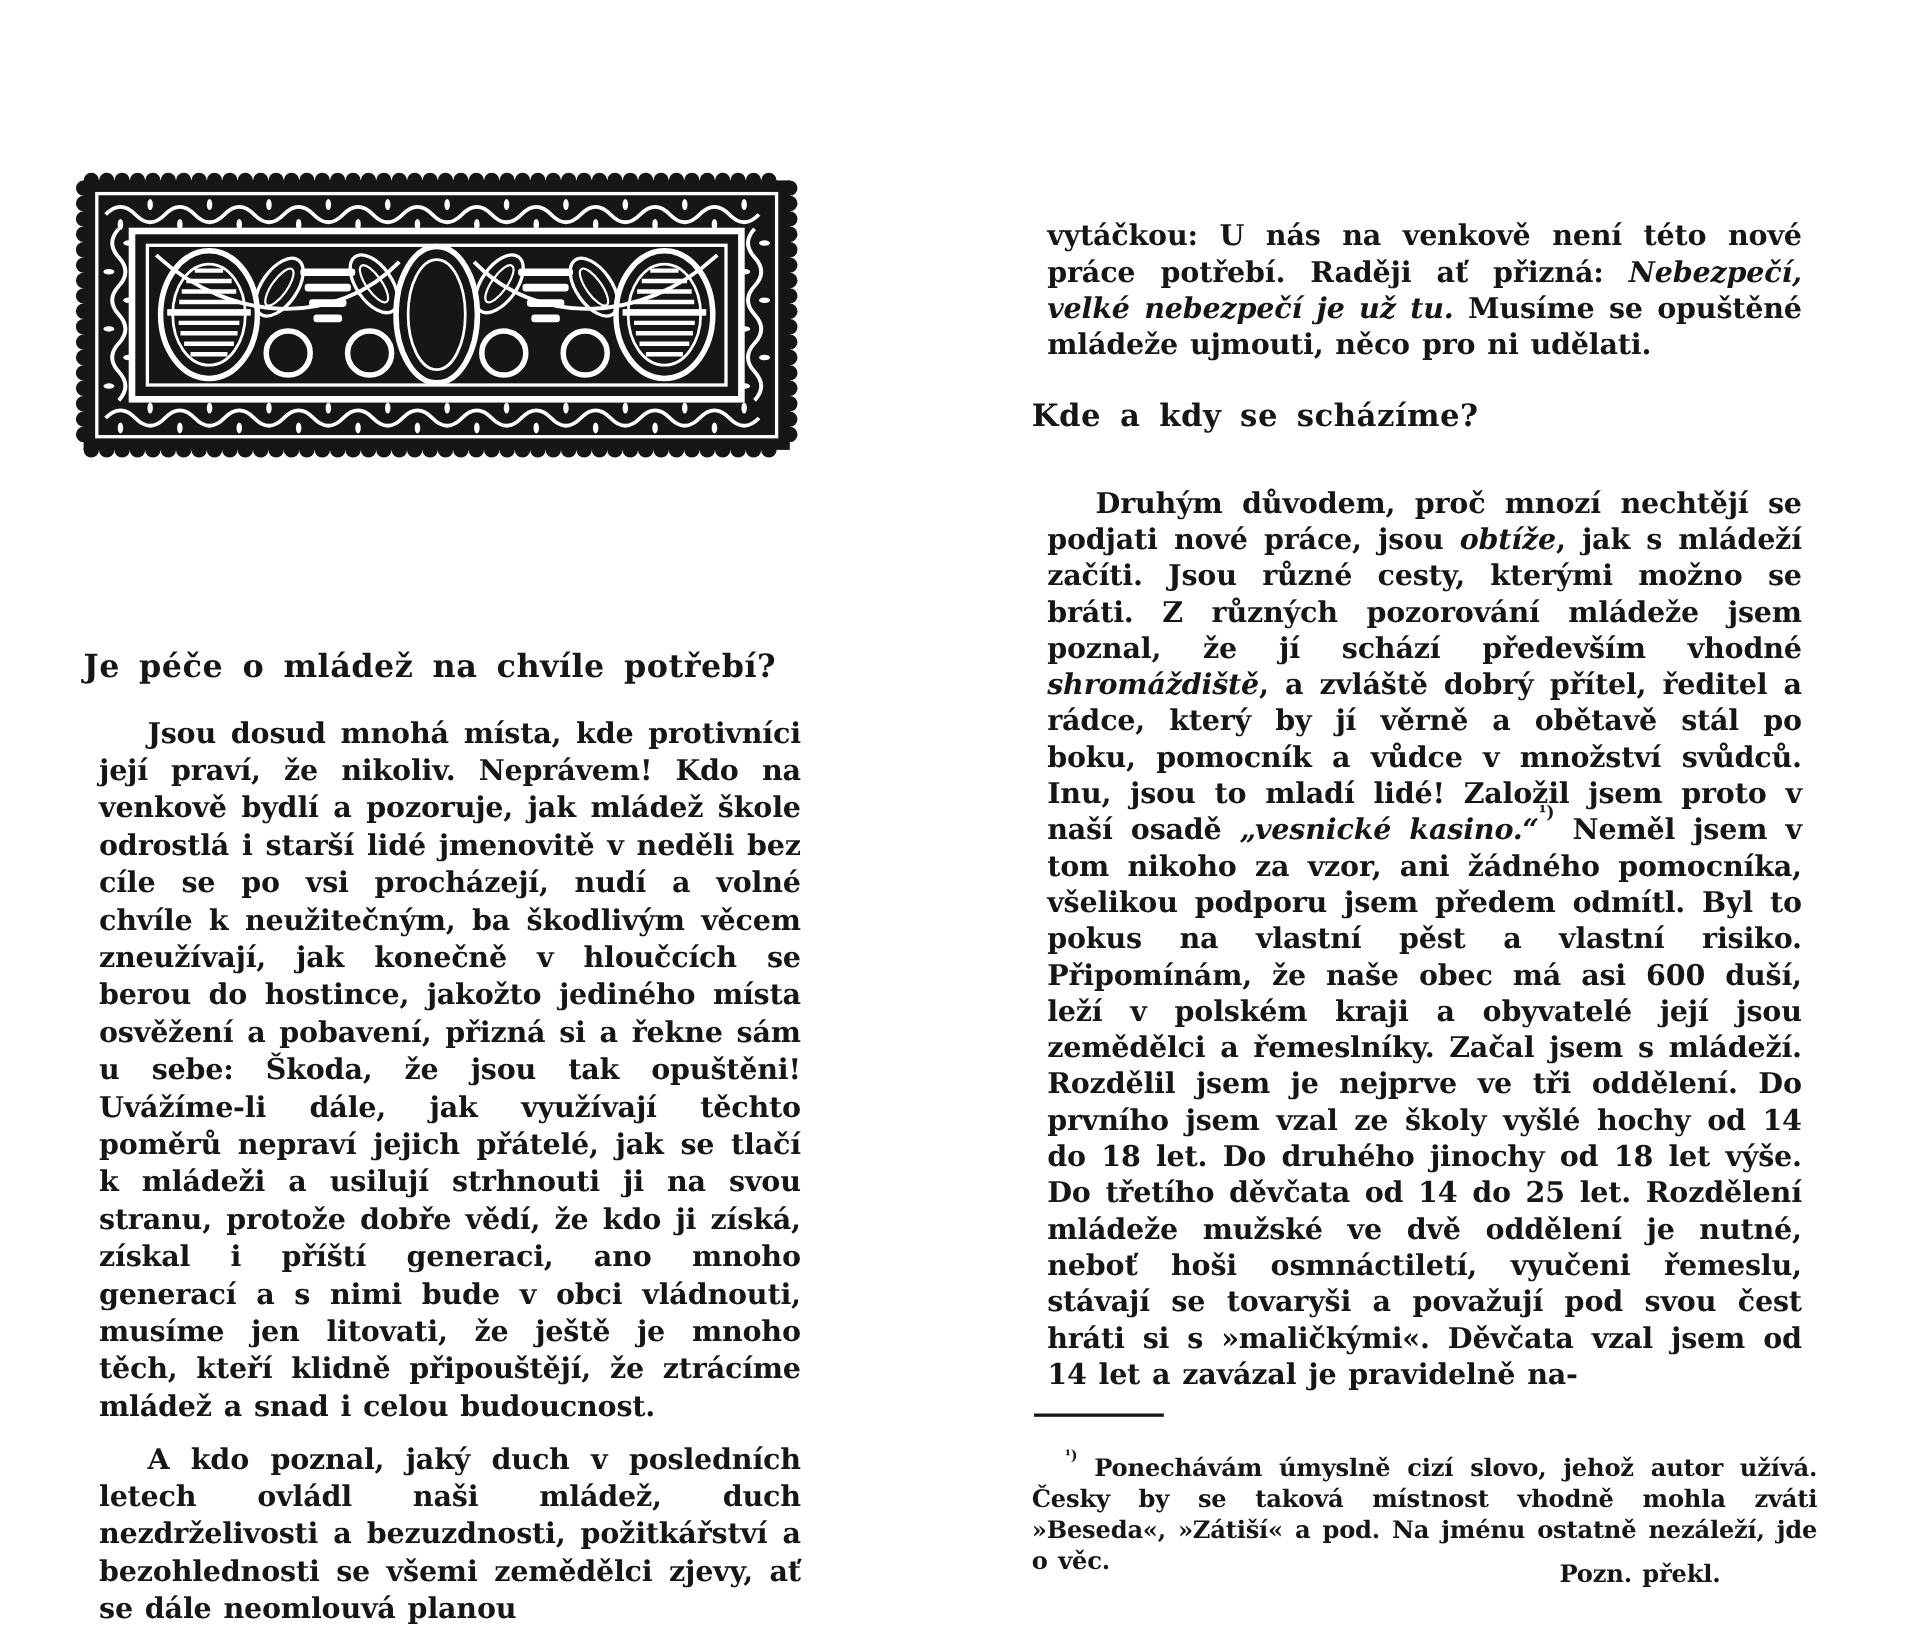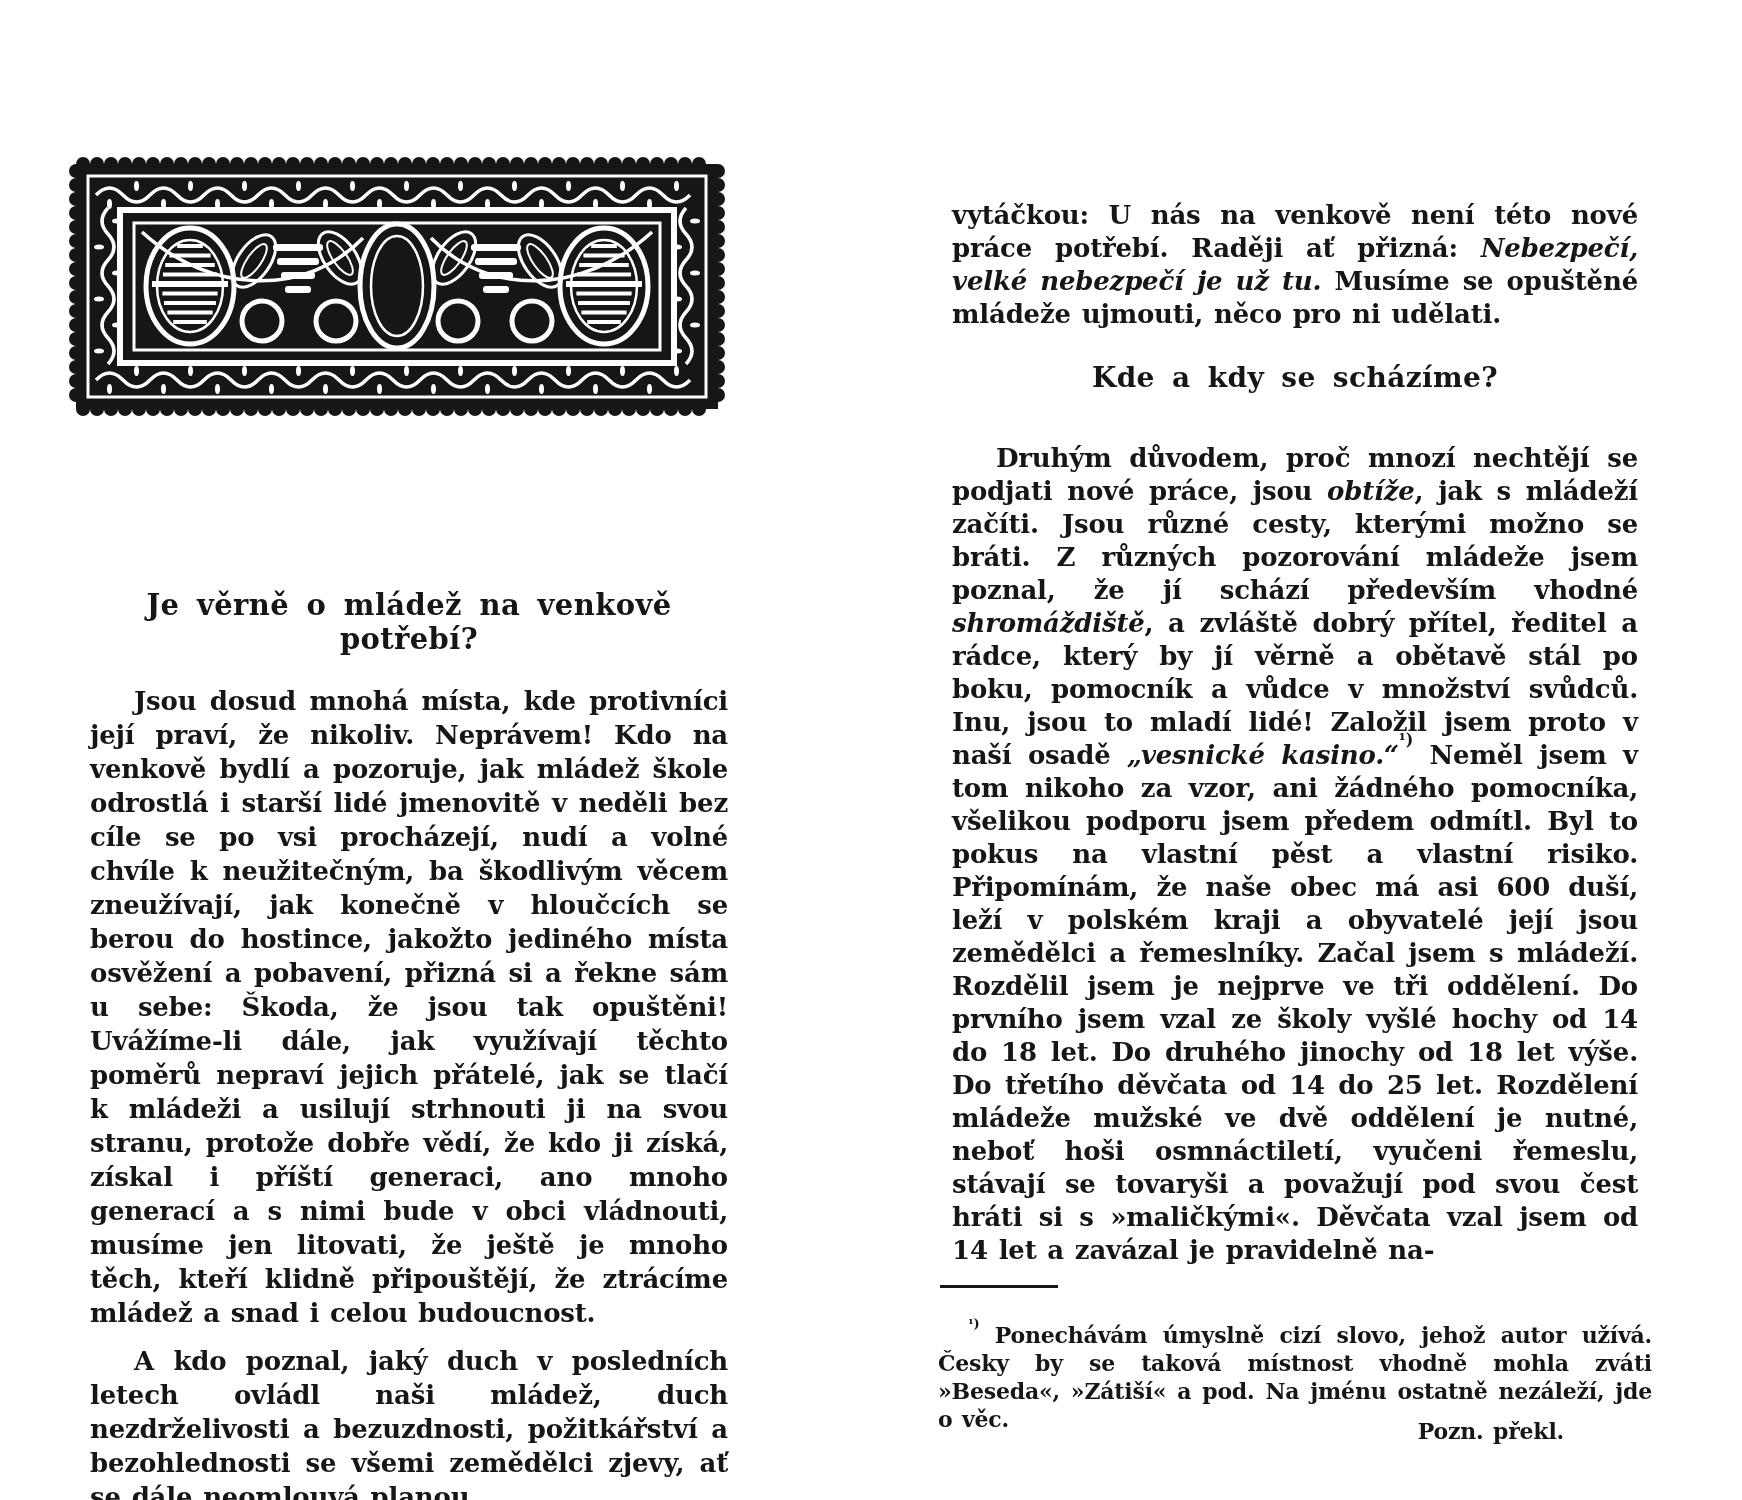--- a/index.html
+++ b/index.html
@@ -9,21 +9,21 @@
     margin:0 auto;
   }
   .col { position:absolute; }
   .col-left  { left:76px;  top:148px; width:666px; }
   .col-right { left:938px; top:185px; width:714px; }
 
   .ornament { display:block; width:670px; height:277px; margin-left:-14px; }
   .ornament .wline { fill:none; stroke:#ffffff; }
 
   .heading {
-    font-size:29px; font-weight:bold; text-align:center;
+    font-size:29px; font-weight:bold; 
     margin:163px 0 28px 0; letter-spacing:0.4px; word-spacing:7px;
   }
   .col-right .heading { margin:30px 0 48px 0; font-size:28px; }
 
   .para {
     font-size:26px; line-height:34px; font-weight:bold;
     text-align:justify; margin:14px; word-spacing:2px; letter-spacing:-0.2px;
     hyphens:none;
   }
   .col-right .para { line-height:33px; }
@@ -297,21 +297,21 @@
         <rect x="223" y="138" width="26" height="7" rx="3"></rect>
       </g>
       <g fill="#ffffff">
         <rect x="409" y="96" width="50" height="7" rx="3"></rect>
         <rect x="413" y="110" width="42" height="7" rx="3"></rect>
         <rect x="417" y="124" width="34" height="7" rx="3"></rect>
         <rect x="421" y="138" width="26" height="7" rx="3"></rect>
       </g>
     </svg>
 
-    <h2 class="heading">Je věrně o mládež na venkově potřebí?</h2>
+    <h2 class="heading">Je péče o mládež na chvíle potřebí?</h2>
 
     <p class="para indent">Jsou dosud mnohá místa, kde protivníci její praví, že nikoliv. Neprávem! Kdo na venkově bydlí a pozoruje, jak mládež škole odrostlá i starší lidé jmenovitě v neděli bez cíle se po vsi procházejí, nudí a volné chvíle k neužitečným, ba škodlivým věcem zneužívají, jak konečně v hloučcích se berou do hostince, jakožto jediného místa osvěžení a pobavení, přizná si a řekne sám u sebe: Škoda, že jsou tak opuštěni! Uvážíme-li dále, jak využívají těchto poměrů nepraví jejich přátelé, jak se tlačí k mládeži a usilují strhnouti ji na svou stranu, protože dobře vědí, že kdo ji získá, získal i příští generaci, ano mnoho generací a s nimi bude v obci vládnouti, musíme jen litovati, že ještě je mnoho těch, kteří klidně připouštějí, že ztrácíme mládež a snad i celou budoucnost.</p>
 
     <p class="para indent">A kdo poznal, jaký duch v posledních letech ovládl naši mládež, duch nezdrželivosti a bezuzdnosti, požitkářství a bezohlednosti se všemi zemědělci zjevy, ať se dále neomlouvá planou</p>
   </div>
 
   <div class="col col-right">
 
     <p class="para"><span>vytáčkou: U nás na venkově není této nové práce potřebí. Raději ať přizná: </span><span class="it">Nebezpečí, velké nebezpečí je už tu.</span><span> Musíme se opuštěné mládeže ujmouti, něco pro ni udělati.</span></p>
 

